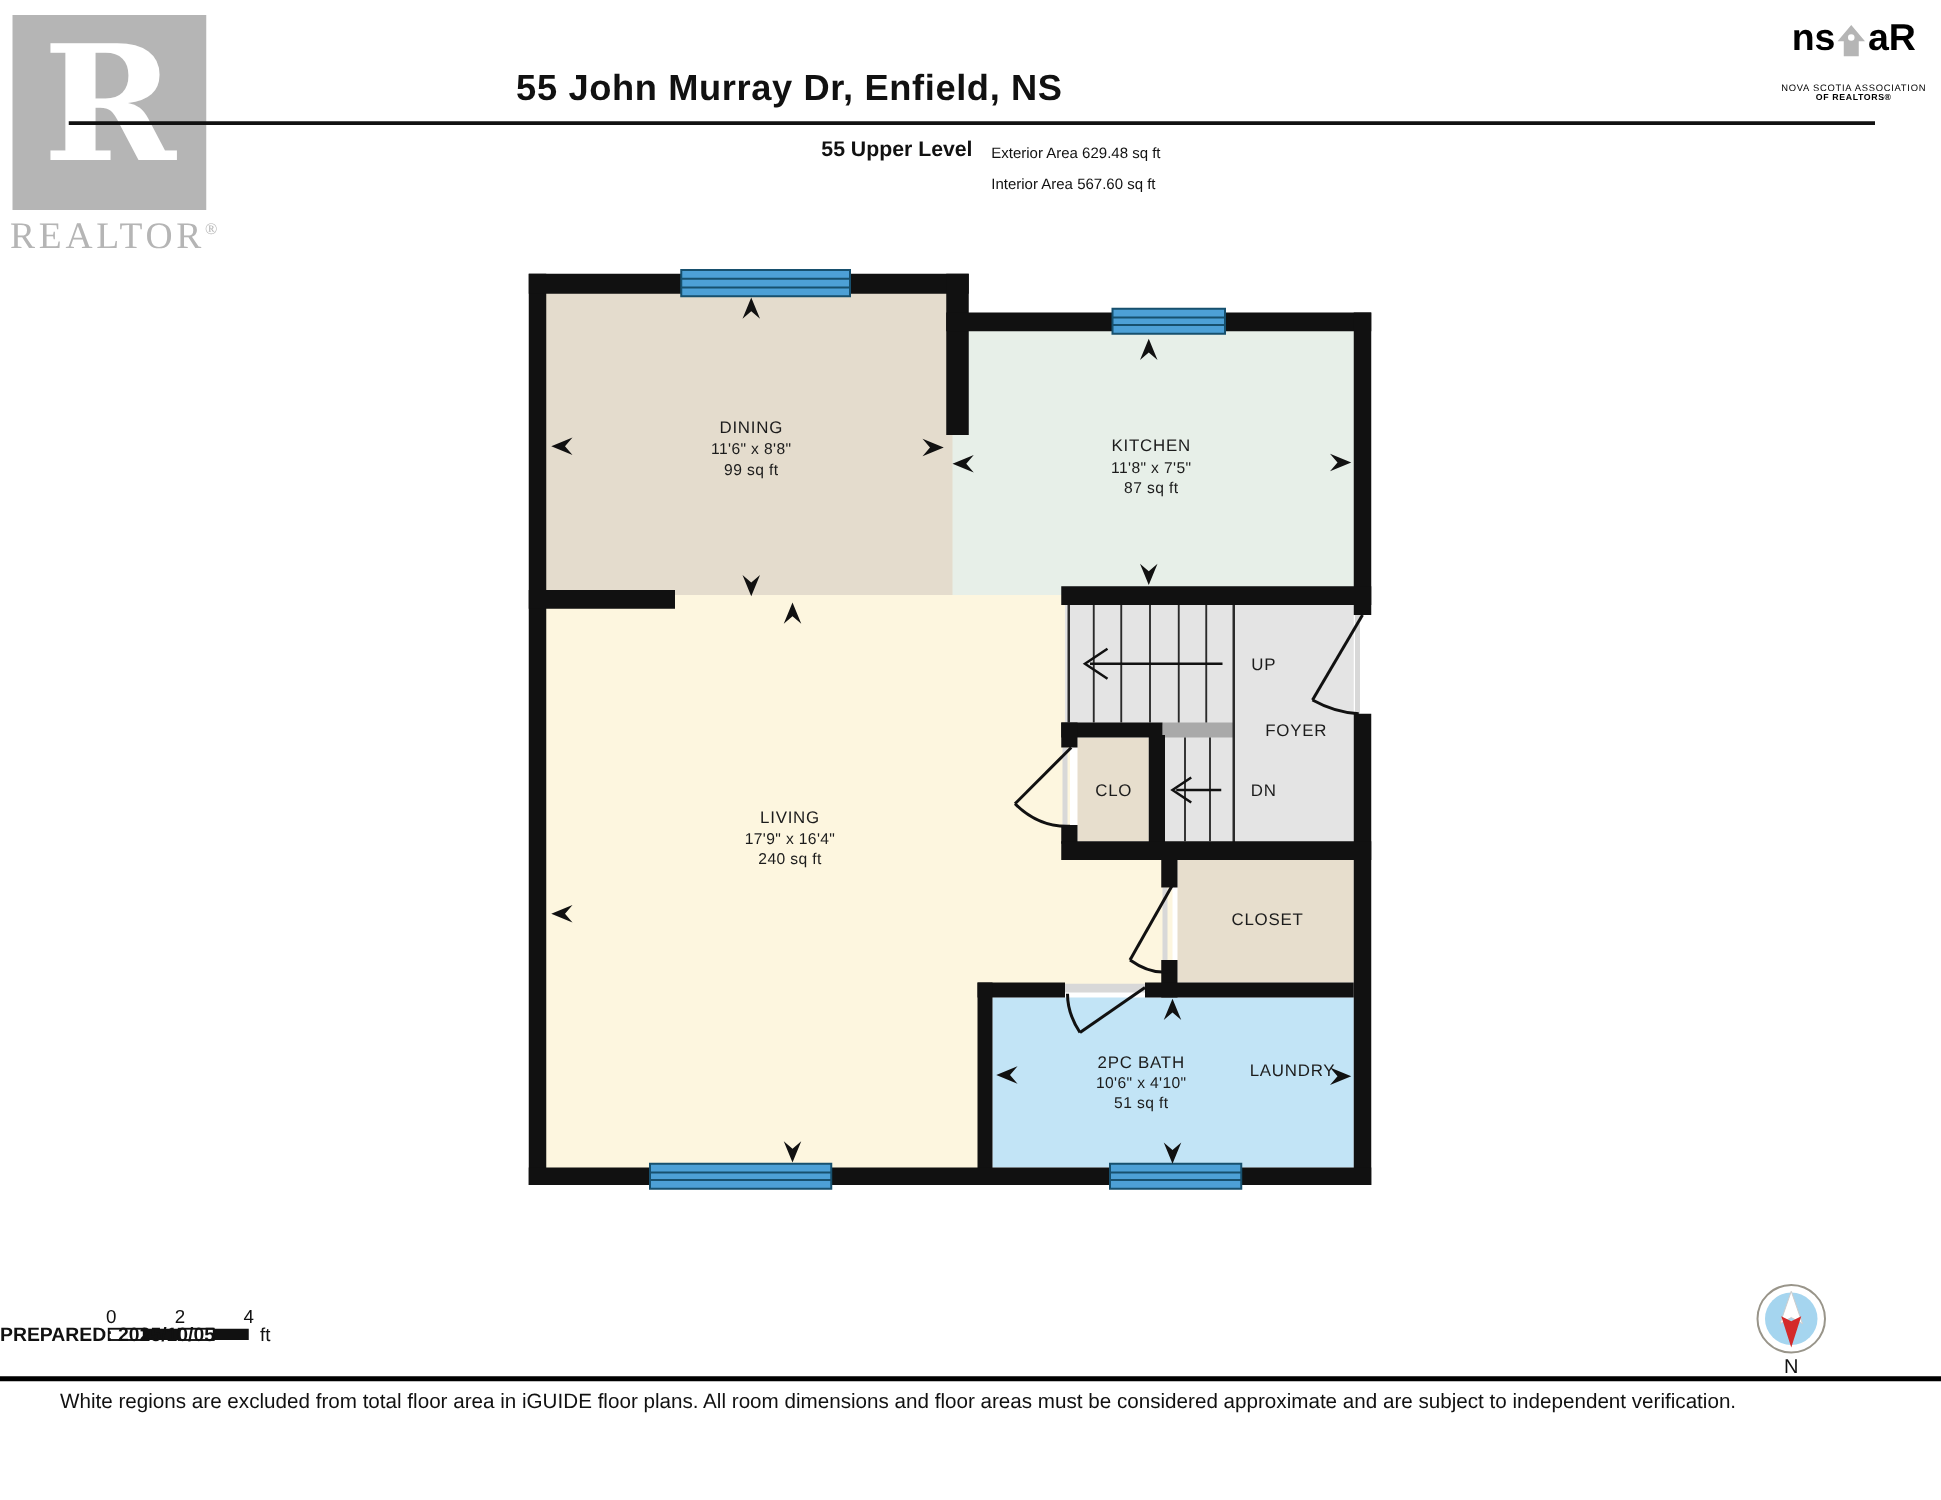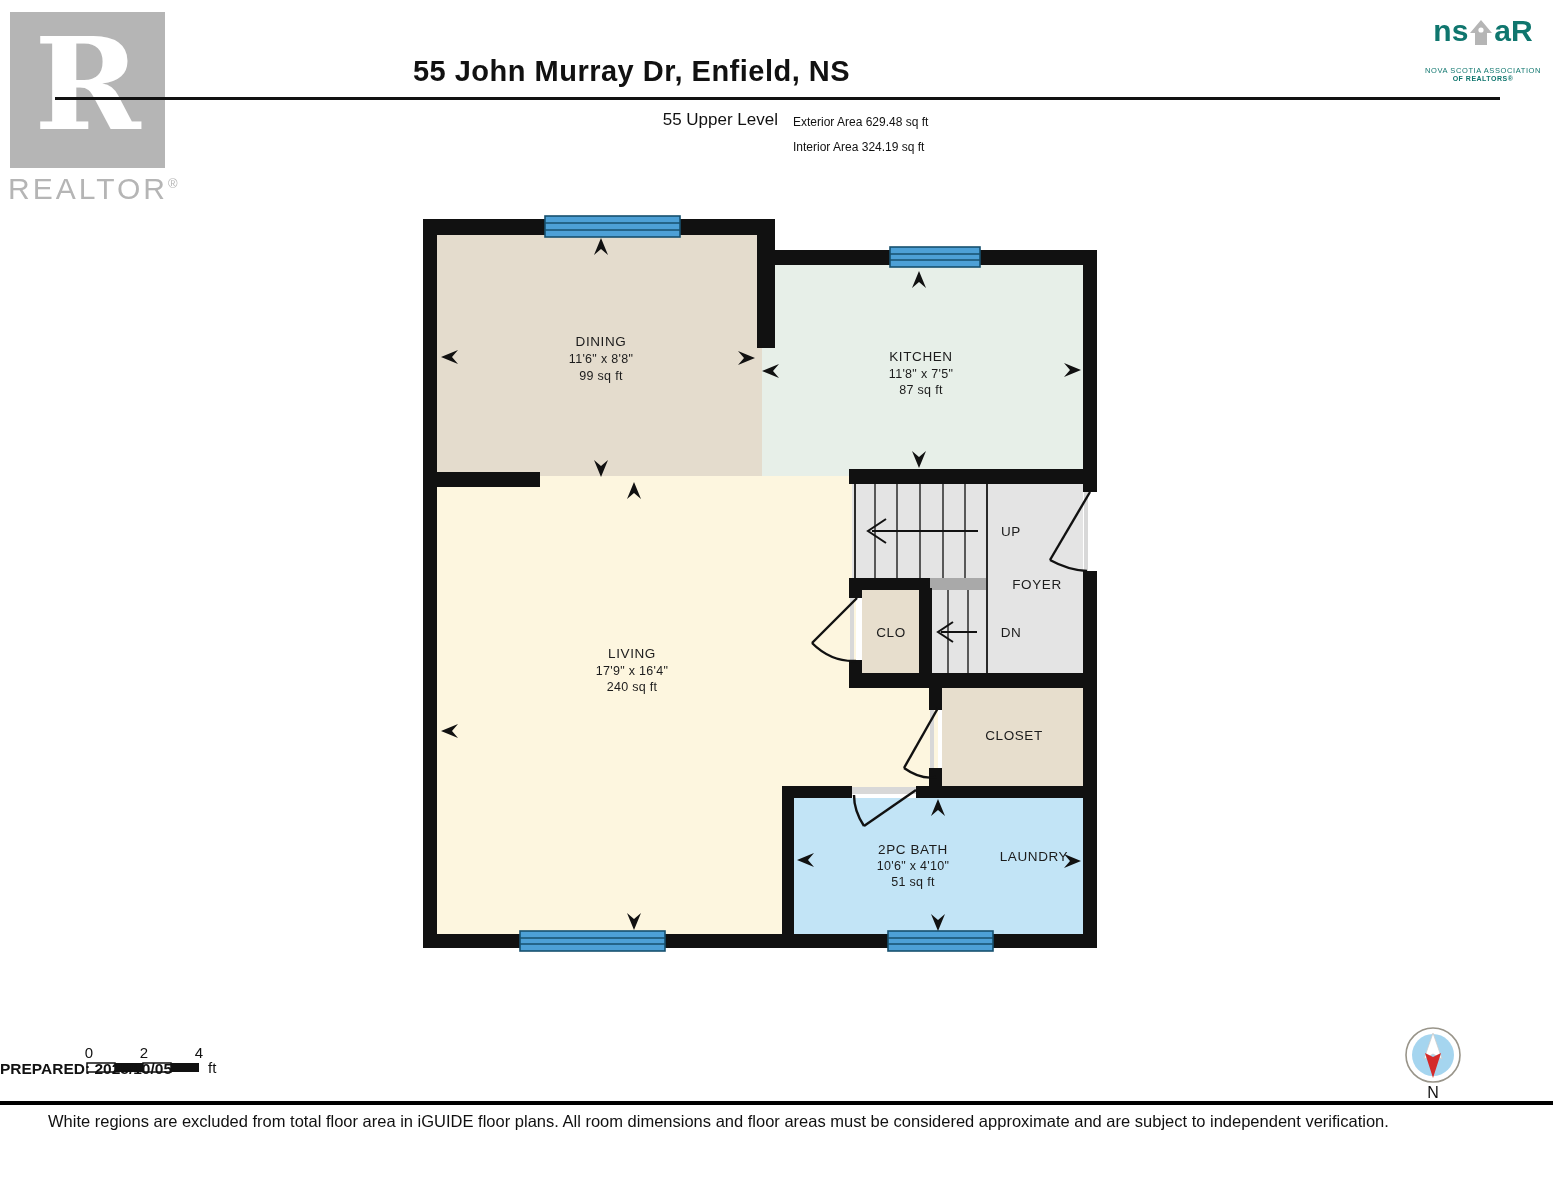--- a/index.html
+++ b/index.html
@@ -3,31 +3,31 @@
 <meta charset="utf-8">
 <style>
   html,body{margin:0;padding:0;}
   body{width:1553px;height:1200px;position:relative;background:#ffffff;
        font-family:"Liberation Sans", sans-serif;color:#111;overflow:hidden;}
   .abs{position:absolute;}
   
   .page-title{left:0;top:55px;width:1263px;text-align:center;
               font-size:29px;font-weight:bold;letter-spacing:0.5px;}
   .rule{left:55px;top:97px;width:1445px;height:3px;background:#111;}
-  .level-label{top:110px;right:775px;font-size:17px;font-weight:normal;white-space:nowrap;}
+  .level-label{top:110px;right:775px;font-size:17px;font-weight:bold;white-space:nowrap;}
   .areas{top:110px;left:793px;font-size:12px;line-height:25px;}
   
   .realtor{left:8px;top:12px;width:170px;color:#b5b5b5;}
   .r-box{width:155px;height:156px;background:#b5b5b5;position:relative;margin-left:2px;}
   .r-box span{position:absolute;left:50%;top:50%;transform:translate(-50%,-54%);
               font-family:"DejaVu Serif", serif;font-weight:bold;font-size:128px;color:#fff;}
-  .r-word{font-size:30px;letter-spacing:3px;margin-top:4px;white-space:nowrap;}
+  .r-word{font-size:30px;letter-spacing:3px;margin-top:4px;white-space:nowrap;font-family:Liberation Serif, serif;}
   .r-word sup{font-size:13px;}
   
-  .nsar{right:10px;top:16px;width:120px;text-align:center;color:#0f766e;}
+  .nsar{right:10px;top:16px;width:120px;text-align:center;color:#000000;}
   .nsar-main{font-size:30px;font-weight:bold;line-height:30px;display:flex;
              align-items:flex-end;justify-content:center;gap:1px;}
   .nsar-sub1{font-size:7.5px;letter-spacing:0.6px;margin-top:20px;}
   .nsar-sub2{font-size:7px;letter-spacing:0.5px;font-weight:bold;}
   
   .rname{font-size:13.5px;fill:#1c1c1c;text-anchor:middle;letter-spacing:0.6px;}
   .rdim{font-size:12.5px;fill:#1c1c1c;text-anchor:middle;letter-spacing:0.3px;}
   .wall{fill:#111;}
   .tread{stroke:#2a2a2a;stroke-width:1.5;}
   .thinline{stroke:#2a2a2a;stroke-width:2;}
@@ -54,21 +54,21 @@
     <span>R</span>
   </div>
   <div class="r-word"><span>REALTOR</span><sup>®</sup></div>
 </div>
 
 <div class="abs page-title">55 John Murray Dr, Enfield, NS</div>
 <div class="abs rule"></div>
 <div class="abs level-label">55 Upper Level</div>
 <div class="abs areas">
   <div>Exterior Area 629.48 sq ft</div>
-  <div>Interior Area 324.19 sq ft</div>
+  <div>Interior Area 567.60 sq ft</div>
 </div>
 
 <div class="abs nsar">
   <div class="nsar-main">
     <span>ns</span>
     <svg width="24" height="27" viewBox="0 0 24 27">
       <path d="M12,1 L23,14 L18,14 L18,26 L6,26 L6,14 L1,14 Z" fill="#b5b5b5"></path>
       <circle cx="12" cy="11" r="2.6" fill="#ffffff"></circle>
     </svg>
     <span>aR</span>

